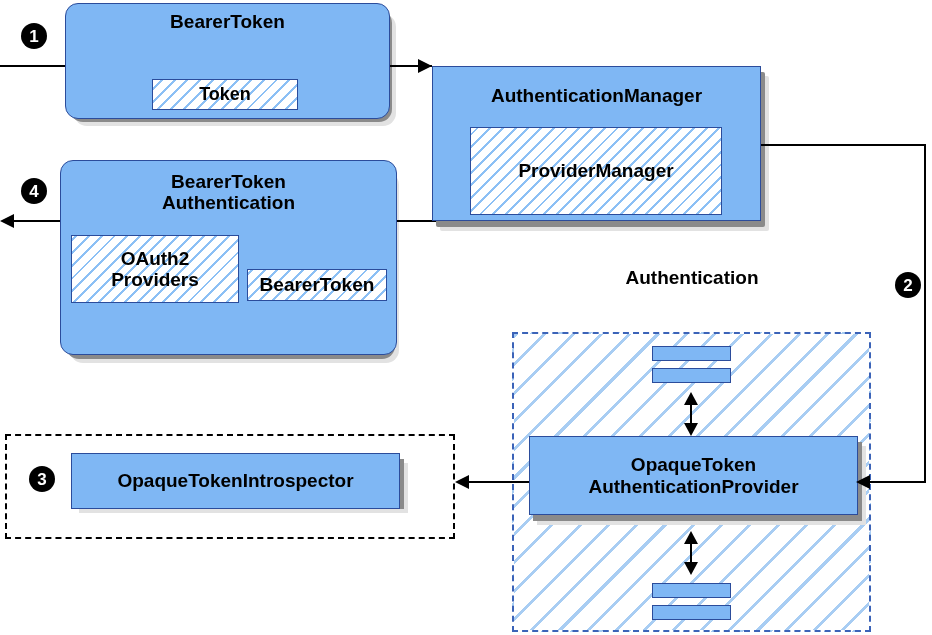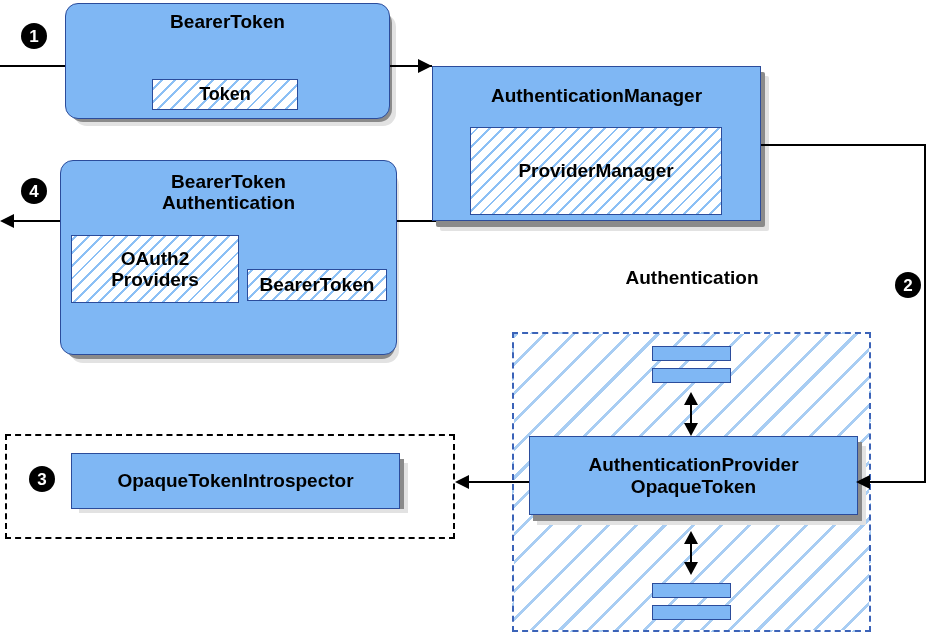--- a/index.html
+++ b/index.html
@@ -168,22 +168,22 @@
   <div class="abs bar" style="left:652px;top:346px;width:79px;height:15px;"></div>
   <div class="abs bar" style="left:652px;top:368px;width:79px;height:15px;"></div>
 
   <div class="abs line-v" style="left:690px;top:398px;height:32px;"></div>
   <div class="abs arrow arrow-u" style="left:684px;top:392px;"></div>
   <div class="abs arrow arrow-d" style="left:684px;top:423px;"></div>
 
   <div class="abs shadow-light" style="left:537px;top:446px;width:329px;height:79px;"></div>
   <div class="abs shadow-dark" style="left:533px;top:442px;width:329px;height:79px;"></div>
   <div class="abs comp" style="left:529px;top:436px;width:329px;height:79px;flex-direction:column;font-size:19px;">
+    <div>OpaqueToken</div>
     <div>AuthenticationProvider</div>
-    <div>OpaqueToken</div>
   </div>
 
   <div class="abs line-v" style="left:690px;top:537px;height:32px;"></div>
   <div class="abs arrow arrow-u" style="left:684px;top:531px;"></div>
   <div class="abs arrow arrow-d" style="left:684px;top:562px;"></div>
 
   <div class="abs bar" style="left:652px;top:583px;width:79px;height:15px;"></div>
   <div class="abs bar" style="left:652px;top:605px;width:79px;height:15px;"></div>
 
   <div class="abs line-h" style="left:467px;top:481px;width:62px;"></div>

